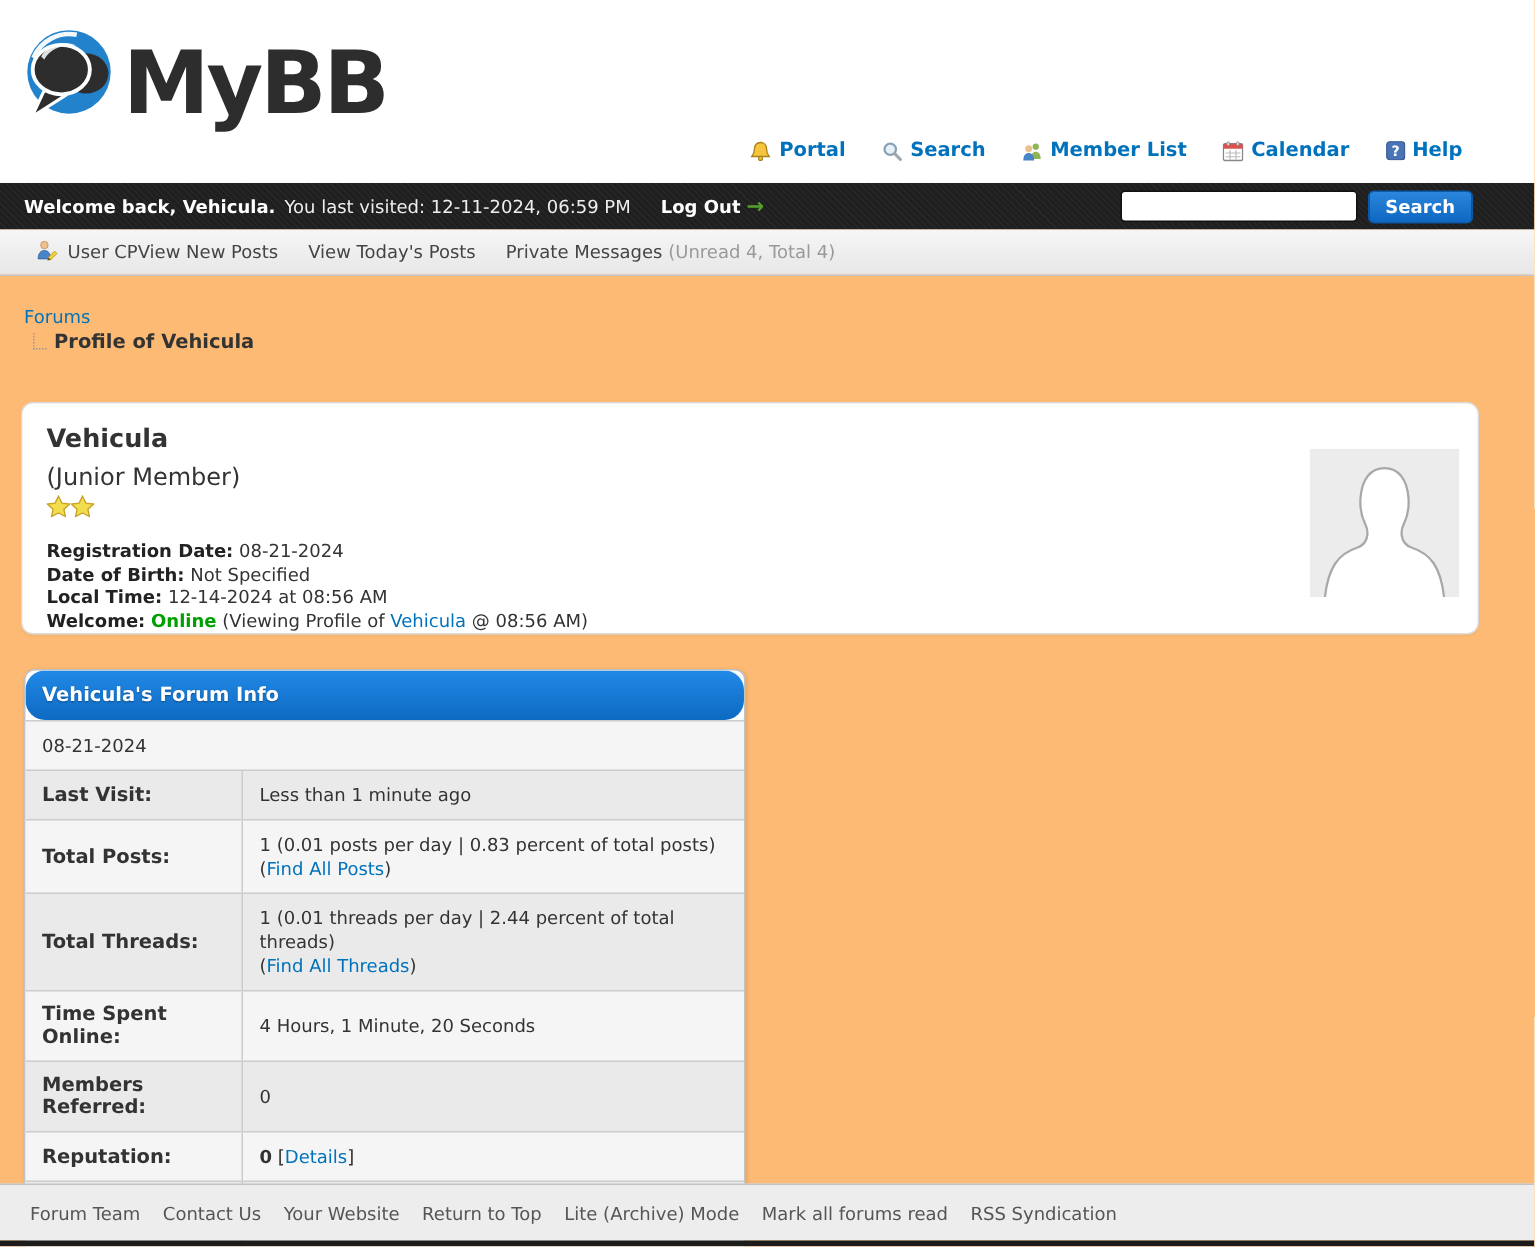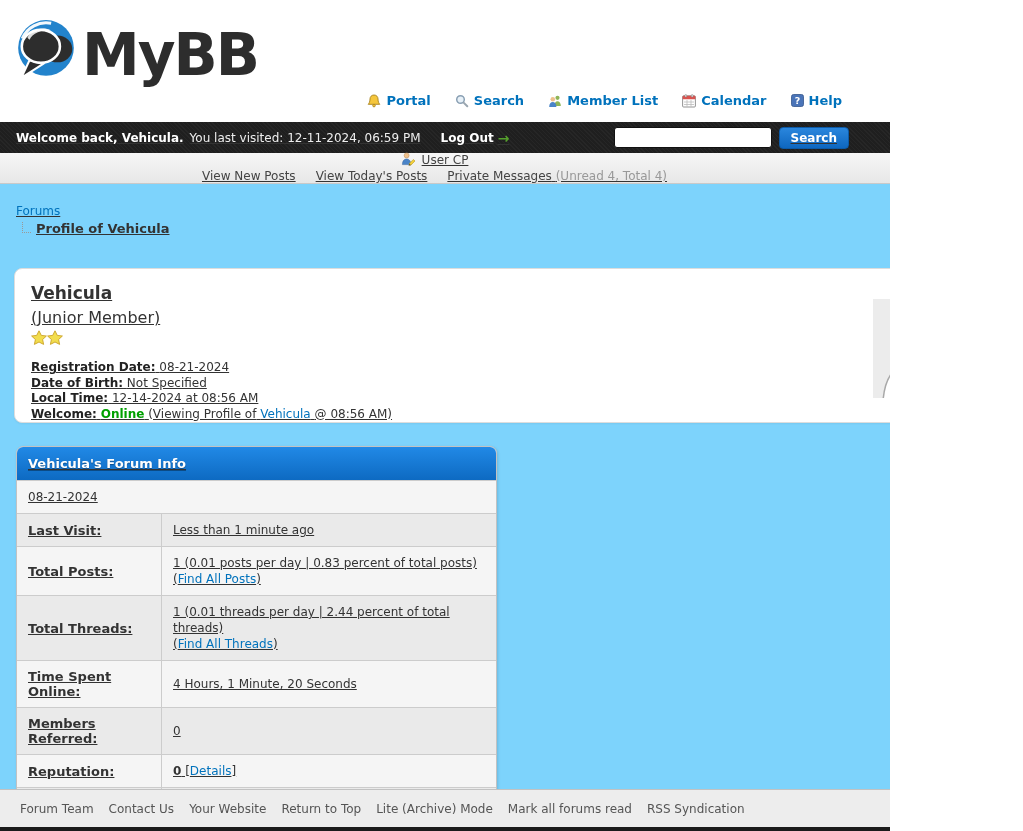--- a/index.html
+++ b/index.html
@@ -1,18 +1,18 @@
 <!DOCTYPE html>
 <html><head>
 <meta charset="utf-8">
 <style>
   * { margin:0; padding:0; box-sizing:border-box; }
   html,body { background:#fff; }
   body { font-family:"DejaVu Sans", sans-serif; font-size:12px; color:#333; }
-  .page { width:890px; height:831px; position:relative; background:#7dd3fc; overflow:hidden;text-decoration:underline; }
+  .page { width:1023px; height:831px; position:relative; background:#fdba74; overflow:hidden; }
   a { text-decoration:none; cursor:pointer; }
   .blue-link { color:#0072bc; }
 
   
   .site-header { height:122px; position:relative; background:#fff; }
   .logo { position:absolute; left:14px; top:16px; display:flex; align-items:flex-start; }
   .logo-text { font-size:58px; font-weight:bold; color:#2d2d2d; letter-spacing:-2px; line-height:1; margin-left:4px; margin-top:10px; }
   .top-nav { position:absolute; right:48px; bottom:14px; display:flex; gap:24px; align-items:center; }
   .top-nav a { display:flex; align-items:center; gap:5px; font-size:13px; font-weight:bold; color:#0072bc; }
   .top-nav svg { display:block; }
@@ -25,21 +25,21 @@
   .welcome-left .bold { font-weight:bold; color:#fff; }
   .logout-link { color:#fff; font-weight:bold; margin-left:14px; display:flex; align-items:center; gap:4px; }
   .logout-arrow { color:#55a02c; font-weight:bold; font-size:14px; }
   .welcome-search { display:flex; align-items:center; gap:7px; }
   .welcome-search input { width:158px; height:21px; border:1px solid #111; border-radius:3px; padding:0 6px; font-family:inherit; font-size:12px; background:#fff; }
   .welcome-search button { height:22px; padding:0 11px; border:1px solid #0b5aa8; border-radius:4px;
     background:linear-gradient(#2a86dd,#0e67c0); color:#fff; font-weight:bold; font-size:12px; font-family:inherit; cursor:pointer; }
 
   
   .panel-bar { height:31px; background:linear-gradient(#f6f6f6,#e7e7e7); border-bottom:1px solid #c9c9c9;
-    display:flex; align-items:center; justify-content:flex-end; padding:0 45px 0 24px;flex-direction:column; }
+    display:flex; align-items:center; justify-content:flex-start; padding:0 45px 0 24px; }
   .panel-left { display:flex; align-items:center; gap:6px; }
   .panel-left a, .panel-right a { color:#444; font-size:12px; }
   .panel-right { display:flex; align-items:center; gap:20px; }
   .pm-detail { color:#999; }
 
   
   .breadcrumb { margin:20px 0 4px 16px; }
   .breadcrumb .crumb-root { font-size:12px; }
   .crumb-current-line { margin-top:3px; padding-left:6px; display:flex; align-items:flex-end; }
   .tree-connector { display:inline-block; width:9px; height:11px; border-left:1px dotted #999; border-bottom:1px dotted #999; margin-right:5px; margin-bottom:3px; }
@@ -53,21 +53,21 @@
   .profile-stars { margin-top:3px; display:flex; }
   .profile-details { margin-top:15px; line-height:15.5px; font-size:12px; }
   .profile-details b { color:#222; }
   .status-online { font-weight:bold; }
   .avatar-box { position:absolute; top:30px; right:12px; width:100px; height:99px; overflow:hidden; }
 
   
   .forum-info { margin:23px 0 0 16px; width:481px; border:1px solid #c2c2c2; border-radius:7px; overflow:hidden;
     box-shadow:1px 1px 3px rgba(0,0,0,0.13); background:#fff; }
   .forum-info-head { padding:9px 11px; background:linear-gradient(#2189e6,#0d6ac2); color:#fff;
-    font-size:13px; font-weight:bold; text-shadow:0 1px 1px rgba(0,0,0,0.35); }
+    font-size:13px; font-weight:bold; text-shadow:0 1px 1px rgba(0,0,0,0.35);border-radius:13px; }
   .trow { display:grid; grid-template-columns:145px 1fr; border-top:1px solid #ccc; }
   .trow.odd  { background:#f5f5f5; }
   .trow.even { background:#eaeaea; }
   .tcell { padding:8px 11px; }
   .tcell.label { font-size:13px; font-weight:bold; border-right:1px solid #ccc; display:flex; align-items:center; }
   .tcell.value { font-size:12px; line-height:16px; display:flex; flex-direction:column; justify-content:center; }
   .tcell.value a { color:#0072bc; }
 
   
   .site-footer { position:absolute; left:0; right:0; bottom:0; }

